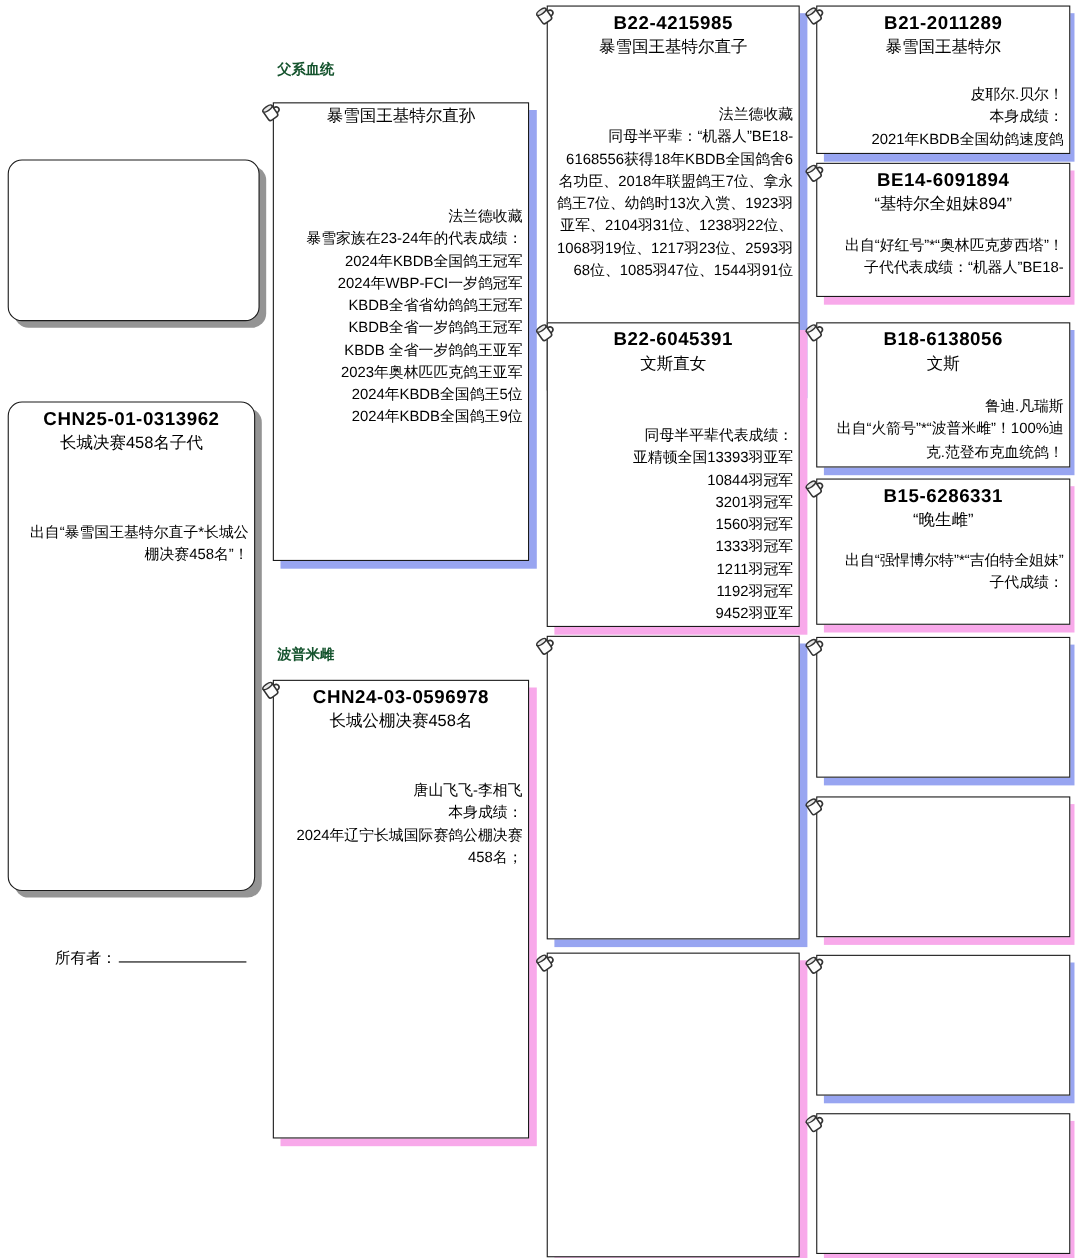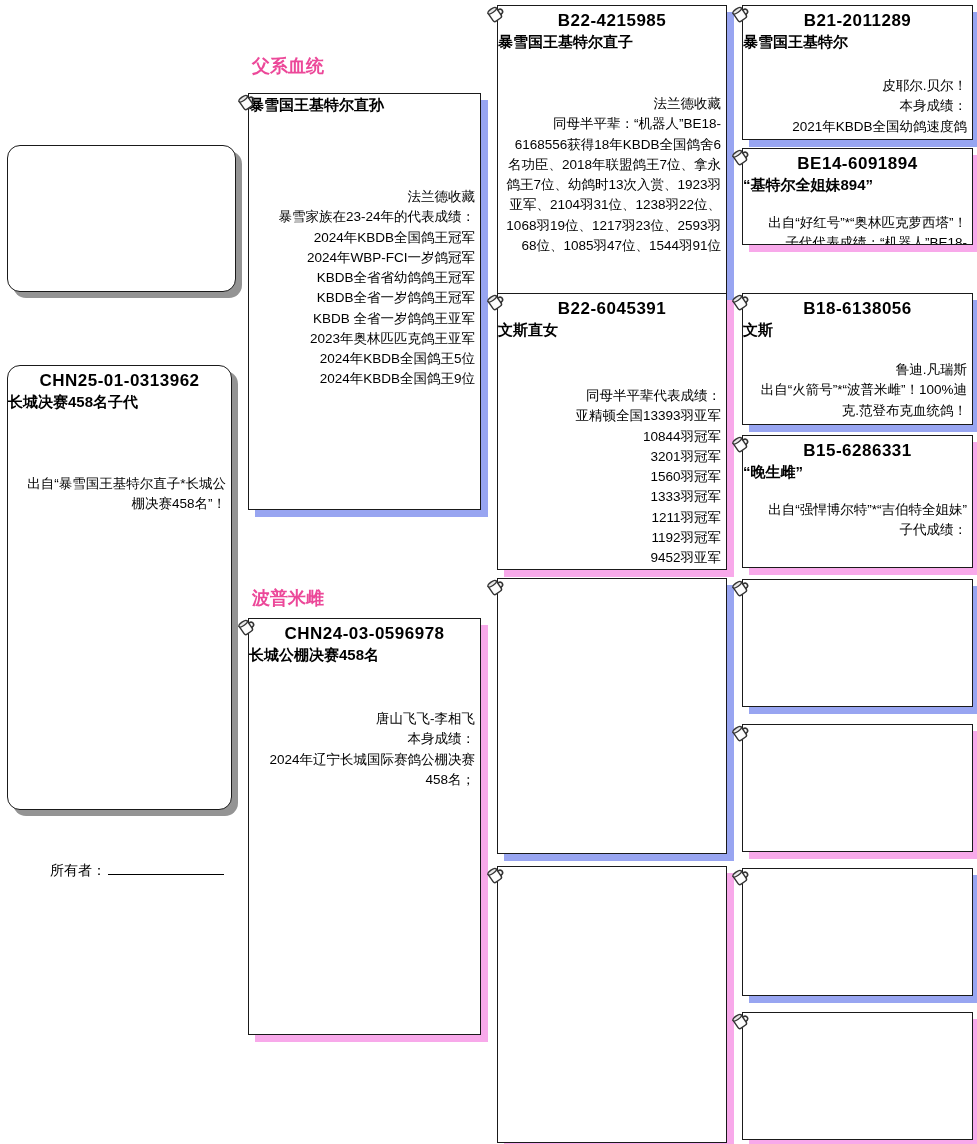--- a/index.html
+++ b/index.html
@@ -26,22 +26,22 @@
   .female{box-shadow:7px 7px 0 0 var(--female,#f8a9ea);}
   .neutral{box-shadow:6px 6px 0 0 var(--neutral,#949494);border-radius:13px;}
   .ring{
     margin-top:5px;
     text-align:center;
     font-weight:bold;
     font-size:17px;
     letter-spacing:0.5px;
   }
   .pname{
-    text-align:left;
-    font-weight:bold;
+    text-align:center;
+    font-weight:normal;
     font-size:15px;
     margin-top:2px;
   }
   .pbody{
     position:absolute;
     left:8px;right:5px;bottom:0;
     font-size:13.5px;
     line-height:1.5;
     white-space:pre-line;
     text-align:right;
@@ -57,23 +57,23 @@
   #b-sds .pbody{top:66px;}
   #b-sdd .pbody{top:64px;}
   .clip{
     position:absolute;
     left:-16px;top:-7px;
     width:26px;height:26px;
     z-index:3;
   }
   .branch-label{
     position:absolute;
-    font-size:18px;
+    font-size:13px;
     font-weight:bold;
-    color:#ec4899;
+    color:#14532d;
   }
   .owner{
     position:absolute;
     left:50px;top:860px;
     font-size:14px;
   }
   .owner-line{
     display:inline-block;
     width:116px;
     border-bottom:1px solid #000;
@@ -226,21 +226,21 @@
     </span>
     <div class="content">
       <div class="ring">B21-2011289</div>
       <div class="pname">暴雪国王基特尔</div>
       <div class="pbody">皮耶尔.贝尔！
 本身成绩：
 2021年KBDB全国幼鸽速度鸽</div>
     </div>
   </div>
 
-  <div class="pbox female" id="b-ssd" style="left:742px;top:148px;width:231px;height:97px;">
+  <div class="pbox female" id="b-ssd" style="left:742px;top:148px;width:231px;height:122px;">
     <span class="clip">
       <svg width="26" height="26" viewBox="0 0 24 24">
           <g transform="rotate(-35 12 12)">
             <path d="M6 9.5 h9 v8 a2 2 0 0 1 -2 2 h-5 a2 2 0 0 1 -2 -2 z" fill="#fdfdfd" stroke="#333" stroke-width="1.3"></path>
             <ellipse cx="10.5" cy="9.5" rx="4.5" ry="1.8" fill="#e8e8e8" stroke="#333" stroke-width="1.2"></ellipse>
             <path d="M15 12 c4.5 0 4.5 5 0 5" fill="none" stroke="#333" stroke-width="1.4"></path>
           </g>
         </svg>
     </span>
     <div class="content">

